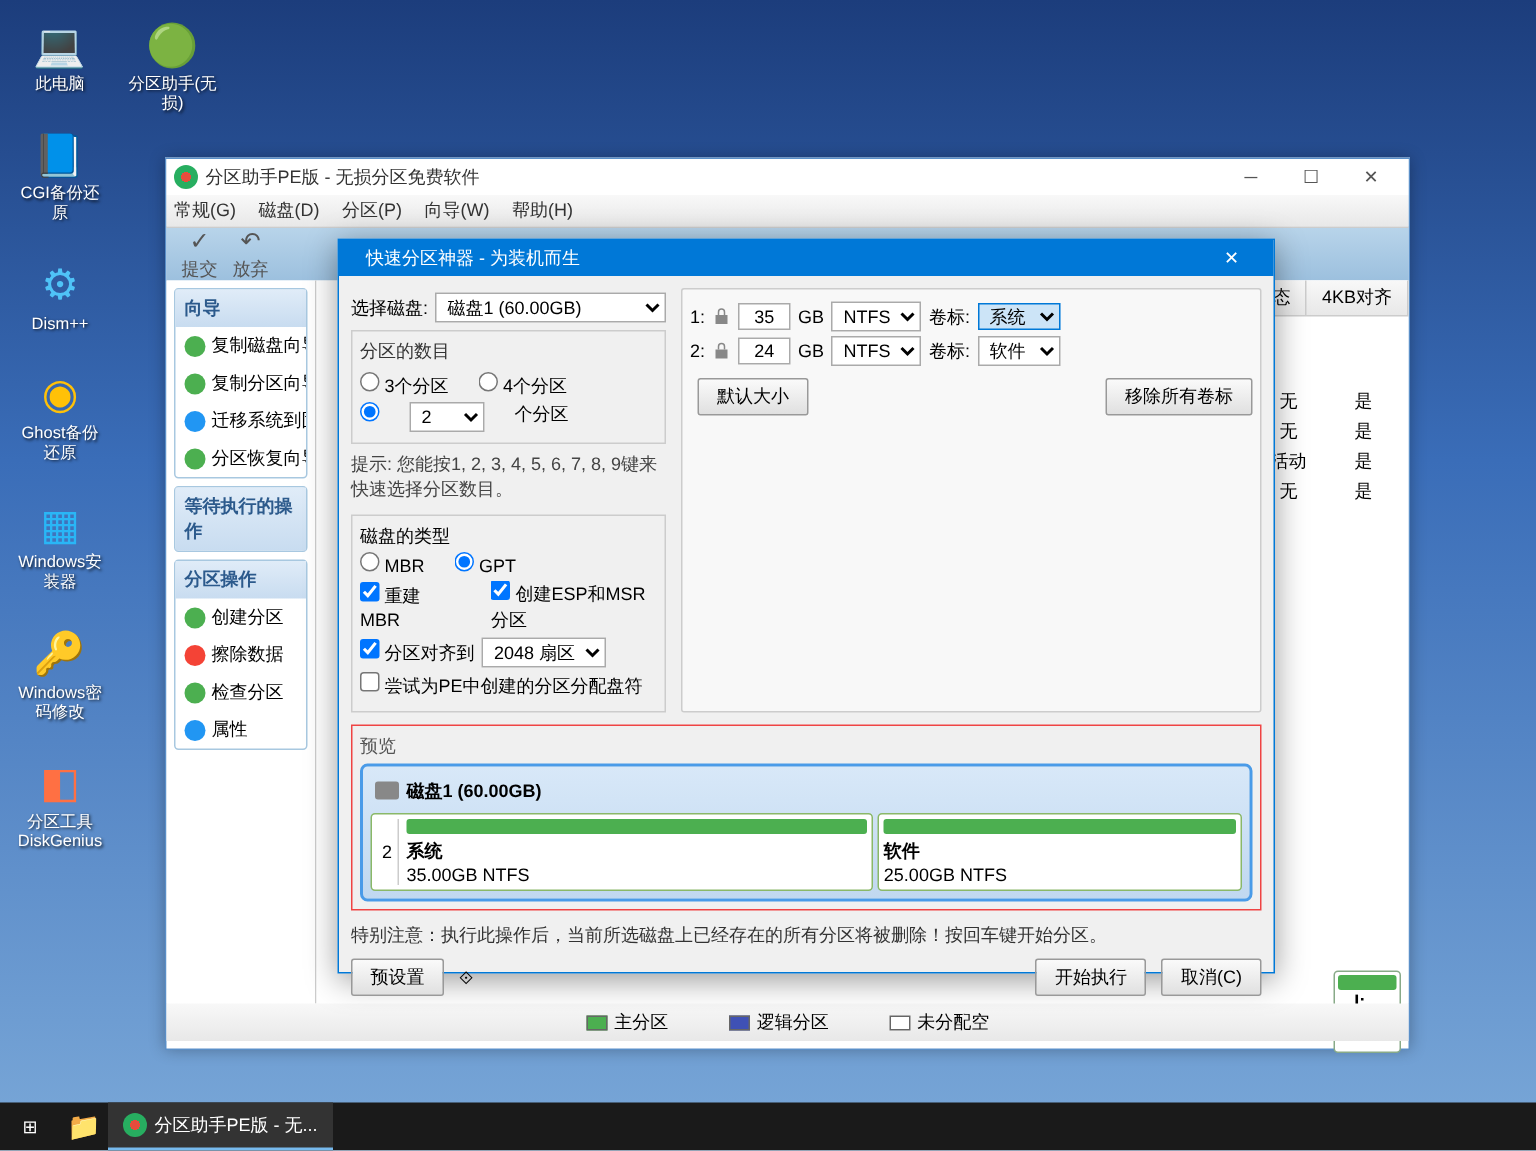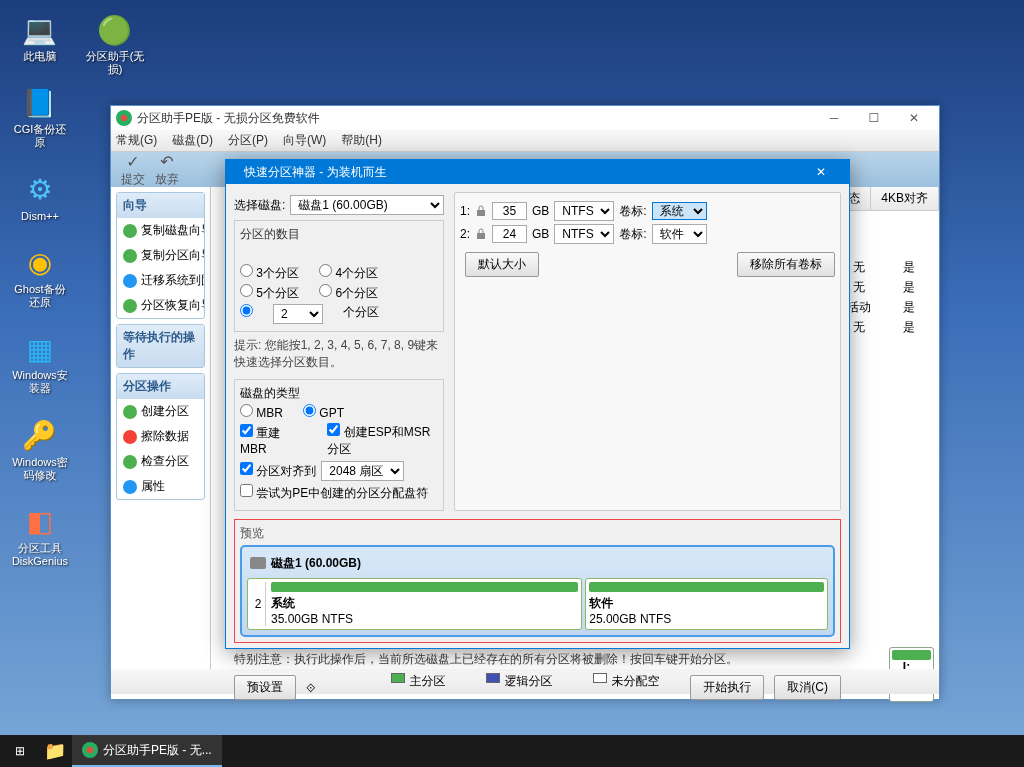--- a/index.html
+++ b/index.html
@@ -28,37 +28,37 @@
 .panel-item .pi-icon { width: 14px; height: 14px; border-radius: 50%; flex-shrink: 0; }
 .right-panel { flex: 1; background: #fff; position: relative; }
 .table-header { position: absolute; top: 0; right: 0; display: flex; background: linear-gradient(#f8f8f8,#e8e8e8); border-bottom: 1px solid #ccc; }
 .th-cell { padding: 3px 10px; border-right: 1px solid #ccc; }
 .data-grid { position: absolute; top: 70px; right: 5px; width: 100px; }
 .grid-row { display: flex; height: 20px; align-items: center; }
 .grid-cell { width: 50px; text-align: center; }
 .disk-segment { position: absolute; right: 5px; top: 460px; width: 45px; height: 55px; border: 1px solid #8a8; border-radius: 3px; background: #fff; display: flex; flex-direction: column; align-items: center; padding: 2px; }
 .disk-segment .bar { width: 100%; height: 10px; background: #4caf50; border-radius: 2px; }
 .legend { position: absolute; bottom: 5px; left: 0; right: 0; height: 25px; background: linear-gradient(#f8f8f8,#e8e8e8); display: flex; align-items: center; justify-content: center; gap: 40px; }
-.legend-item { display: flex; gap: 5px; }
+.legend-item { display: flex; align-items: center; gap: 5px; }
 .legend-sq { width: 14px; height: 10px; border: 1px solid #666; }
 .dialog { position: absolute; left: 225px; top: 159px; width: 625px; height: 490px; background: #f0f0f0; border: 1px solid #0078d7; box-shadow: 0 4px 20px rgba(0,0,0,0.4); z-index: 10; }
 .dialog-title { height: 24px; background: #0078d7; color: white; display: flex; align-items: center; padding: 0 18px; }
 .dialog-title .dt-text { flex: 1; }
 .dialog-close { cursor: pointer; padding: 0 5px; }
 .dialog-body { padding: 8px; display: flex; flex-direction: column; height: calc(100% - 24px); }
 .top-row { display: flex; gap: 10px; }
 .fieldset { border: 1px solid #ccc; padding: 5px; background: #f8f8f8; border-radius: 2px; }
 .fs-left { width: 210px; }
 .fs-right { flex: 1; }
 .row { display: flex; align-items: center; gap: 5px; margin: 3px 0; }
 .row label { font-size: 12px; }
 select, input[type=text] { border: 1px solid #aaa; padding: 1px 3px; font-size: 12px; background: white; }
 input[type=text] { width: 35px; text-align: center; }
 .partition-count { border: 1px solid #ccc; padding: 5px; margin-top: 5px; }
-.pc-title { font-weight: normal; color: #333; margin-bottom: 21px; }
+.pc-title { font-weight: normal; color: #333; margin-bottom: 5px; }
 .radio-row { display: flex; gap: 20px; margin: 2px 0; }
 .hint { color: #444; margin-top: 5px; line-height: 1.4; }
 .disk-type { border: 1px solid #ccc; padding: 5px; margin-top: 8px; }
 .chk-row { display: flex; align-items: center; gap: 5px; margin: 3px 0; }
 .preview-box { border: 1px solid #ef4444; margin-top: 8px; padding: 5px; }
 .preview-label { font-size: 12px; color: #555; }
 .disk-bar { border: 2px solid #4a9be8; border-radius: 5px; background: linear-gradient(#d8e8f8,#c0d8f0); padding: 5px; margin-top: 3px; }
 .disk-title { display: flex; align-items: center; gap: 5px; padding: 3px; }
 .disk-title .disk-ico { width: 16px; height: 12px; background: #888; border-radius: 2px; }
 .partitions { display: flex; gap: 3px; margin-top: 3px; }
@@ -247,24 +247,20 @@
           <label>选择磁盘:</label>
           <select style="flex:1"><option>磁盘1 (60.00GB)</option></select>
         </div>
         <div class="partition-count">
           <div class="pc-title">分区的数目</div>
           <div class="radio-row">
             <label><input type="radio" name="pc" style=""> <span>3个分区</span></label>
             <label><input type="radio" name="pc" style=""> <span>4个分区</span></label>
           </div>
           <div class="radio-row">
-            <label><input type="radio" name="pc" style=""> <span>5个分区</span></label>
-            <label><input type="radio" name="pc" style=""> <span>6个分区</span></label>
-          </div>
-          <div class="radio-row">
             <label><input type="radio" name="pc" checked="" style=""></label>
             <select style="width:50px"><option>2</option></select>
             <span>个分区</span>
           </div>
         </div>
         <div class="hint">提示: 您能按1, 2, 3, 4, 5, 6, 7, 8, 9键来快速选择分区数目。</div>
         <div class="disk-type">
           <div>磁盘的类型</div>
           <div class="radio-row">
             <label><input type="radio" name="dt" style=""> <span>MBR</span></label>

